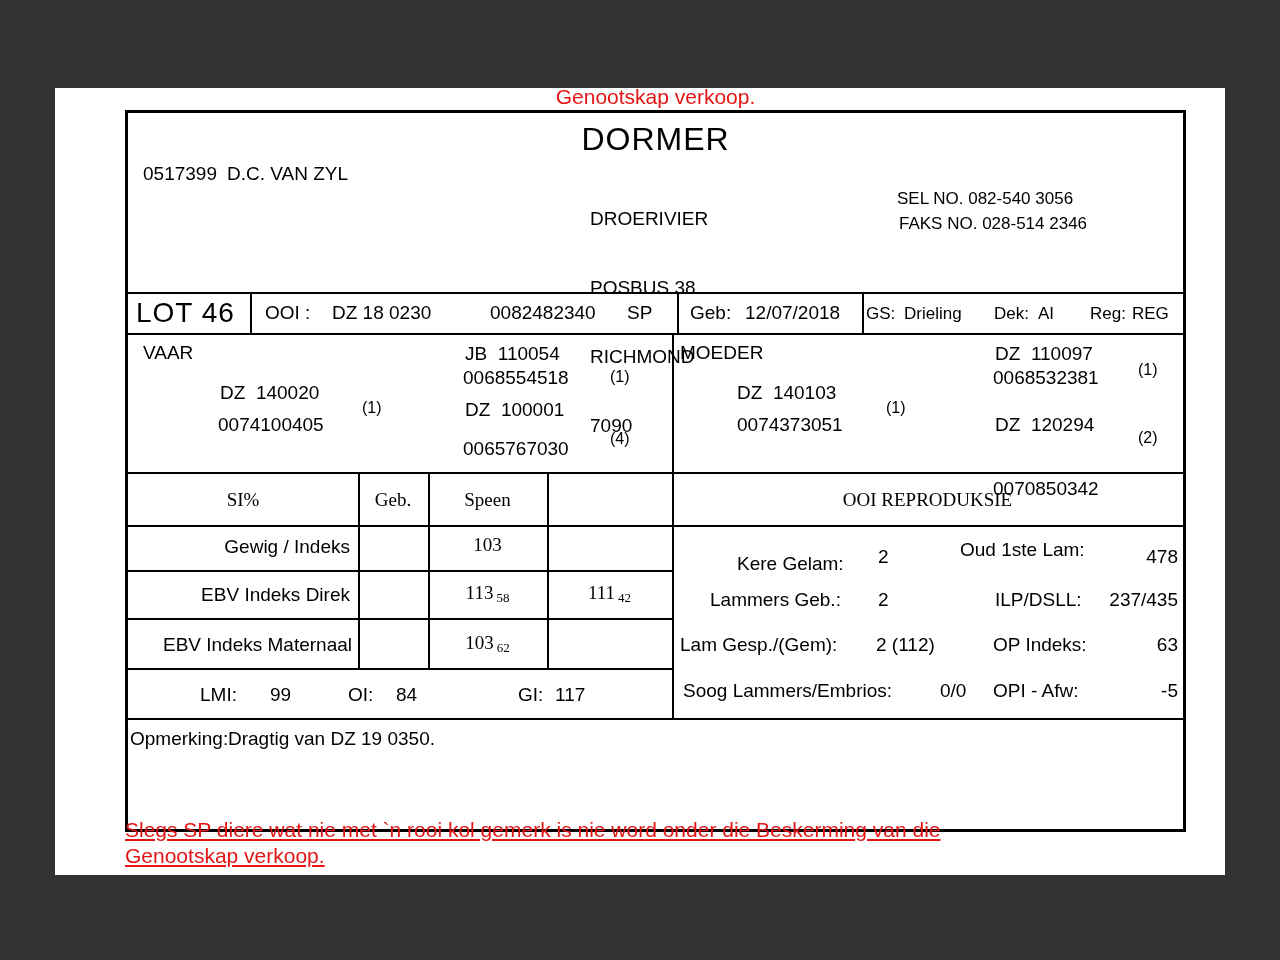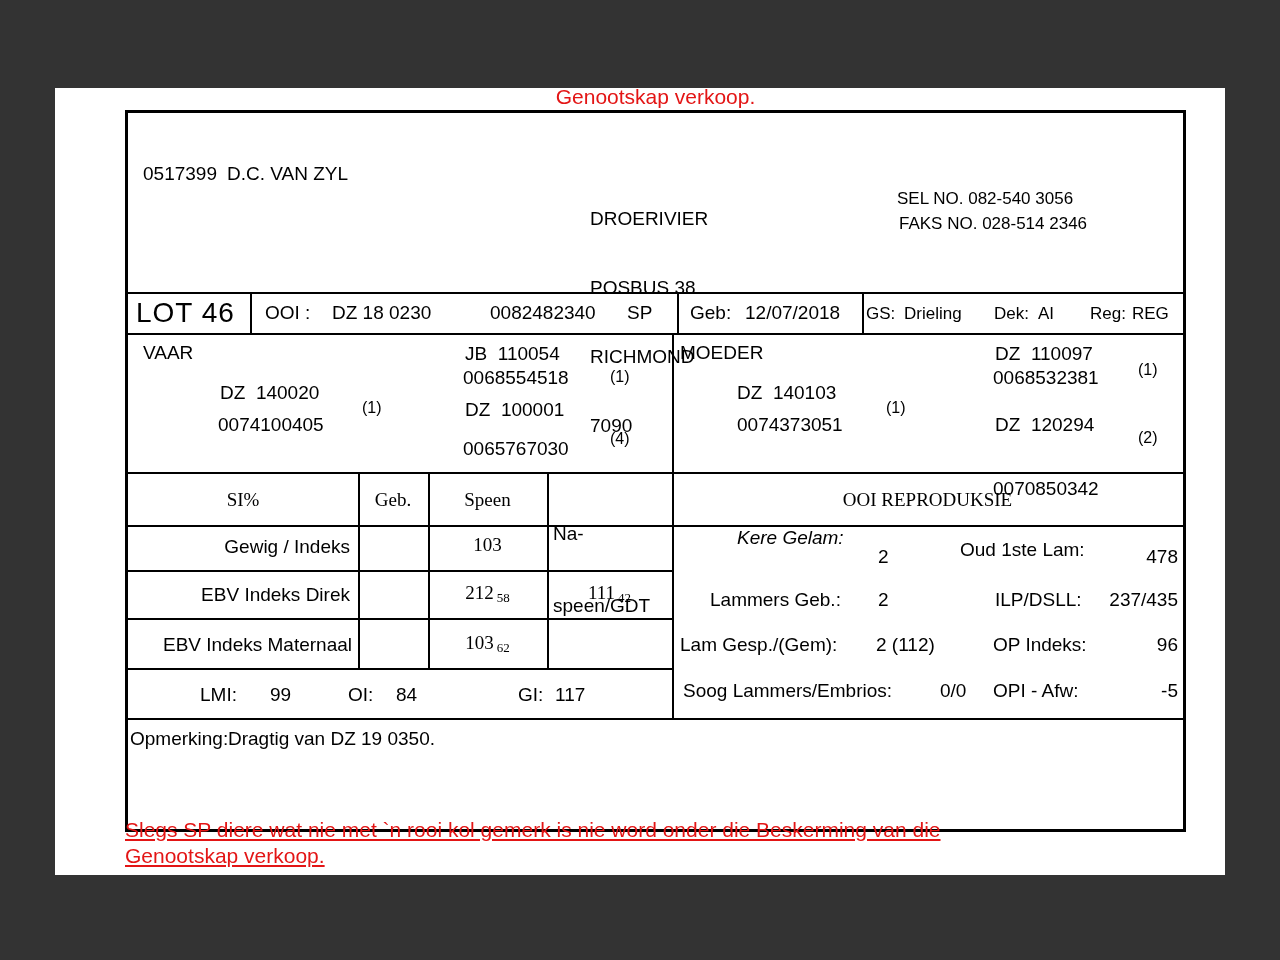--- a/index.html
+++ b/index.html
@@ -38,20 +38,21 @@
 </style>
 </head>
 <body>
 
 <div class="page">
 
   <div class="red note-top">Genootskap verkoop.</div>
 
   <div class="card">
 
+    <div class="breed">DORMER</div>
     <div class="t" style="left:15px; top:50px;"><span>0517399</span><span style="margin-left:10px;">D.C. VAN ZYL</span></div>
     <div class="t addr" style="left:462px; top:49px;">
       <div>DROERIVIER</div>
       <div>POSBUS 38</div>
       <div>RICHMOND</div>
       <div>7090</div>
     </div>
     <div class="t small" style="left:769px; top:76px;">SEL NO. 082-540 3056</div>
     <div class="t small" style="left:771px; top:101px;">FAKS NO. 028-514 2346</div>
 
@@ -102,33 +103,29 @@
     <div class="t" style="left:867px; top:230px;">DZ  110097</div>
     <div class="t" style="left:865px; top:254px;">0068532381</div>
     <div class="t note-sm" style="left:1010px; top:248px;">(1)</div>
     <div class="t" style="left:867px; top:301px;">DZ  120294</div>
     <div class="t" style="left:865px; top:325px;margin-top:40px;">0070850342</div>
     <div class="t note-sm" style="left:1010px; top:316px;">(2)</div>
 
     <div class="cell-center" style="left:0; top:361px; width:230px; height:51px;">SI%</div>
     <div class="cell-center" style="left:230px; top:361px; width:70px; height:51px;">Geb.</div>
     <div class="cell-center" style="left:300px; top:361px; width:119px; height:51px;">Speen</div>
-    <div class="t" style="left:425px; top:361px; line-height:24px;">
-      <div>Na-</div>
-      <div>speen/GDT</div>
-    </div>
 
     <div class="right-cell" style="left:0; top:423px; width:222px;">Gewig / Indeks</div>
     <div class="cell-center" style="left:300px; top:417px; width:119px; height:30px;">
         <span>103</span>
       </div>
 
     <div class="right-cell" style="left:0; top:471px; width:222px;">EBV Indeks Direk</div>
     <div class="cell-center" style="left:300px; top:465px; width:119px; height:30px;">
-        <span>212</span>
+        <span>113</span>
         <span class="sub">58</span>
       </div>
     <div class="cell-center" style="left:419px; top:465px; width:125px; height:30px;">
         <span>111</span>
         <span class="sub">42</span>
       </div>
 
     <div class="right-cell" style="left:0; top:521px; width:224px;">EBV Indeks Maternaal</div>
     <div class="cell-center" style="left:300px; top:515px; width:119px; height:30px;">
         <span>103</span>
@@ -137,34 +134,34 @@
 
     <div class="t" style="left:72px; top:571px;">LMI:</div>
     <div class="t" style="left:142px; top:571px;">99</div>
     <div class="t" style="left:220px; top:571px;">OI:</div>
     <div class="t" style="left:268px; top:571px;">84</div>
     <div class="t" style="left:390px; top:571px;">GI:</div>
     <div class="t" style="left:427px; top:571px;">117</div>
 
     <div class="cell-center" style="left:544px; top:361px; width:511px; height:51px;">OOI REPRODUKSIE</div>
 
-    <div class="t" style="left:609px; top:414px;font-style:italic;">Kere Gelam:</div>
+    <div class="t" style="left:609px; top:440px;">Kere Gelam:</div>
     <div class="t" style="left:750px; top:433px;">2</div>
     <div class="t" style="left:832px; top:426px;">Oud 1ste Lam:</div>
     <div class="t" style="right:5px; top:433px;">478</div>
 
     <div class="t" style="left:582px; top:476px;">Lammers Geb.:</div>
     <div class="t" style="left:750px; top:476px;">2</div>
     <div class="t" style="left:867px; top:476px;">ILP/DSLL:</div>
     <div class="t" style="right:5px; top:476px;">237/435</div>
 
     <div class="t" style="left:552px; top:521px;">Lam Gesp./(Gem):</div>
     <div class="t" style="left:748px; top:521px;">2 (112)</div>
     <div class="t" style="left:865px; top:521px;">OP Indeks:</div>
-    <div class="t" style="right:5px; top:521px;">96</div>
+    <div class="t" style="right:5px; top:521px;">63</div>
 
     <div class="t" style="left:555px; top:567px;">Soog Lammers/Embrios:</div>
     <div class="t" style="left:812px; top:567px;">0/0</div>
     <div class="t" style="left:865px; top:567px;">OPI - Afw:</div>
     <div class="t" style="right:5px; top:567px;">-5</div>
 
     <div class="t" style="left:2px; top:615px;">Opmerking:</div>
     <div class="t" style="left:100px; top:615px;">Dragtig van DZ 19 0350.</div>
 
   </div>

